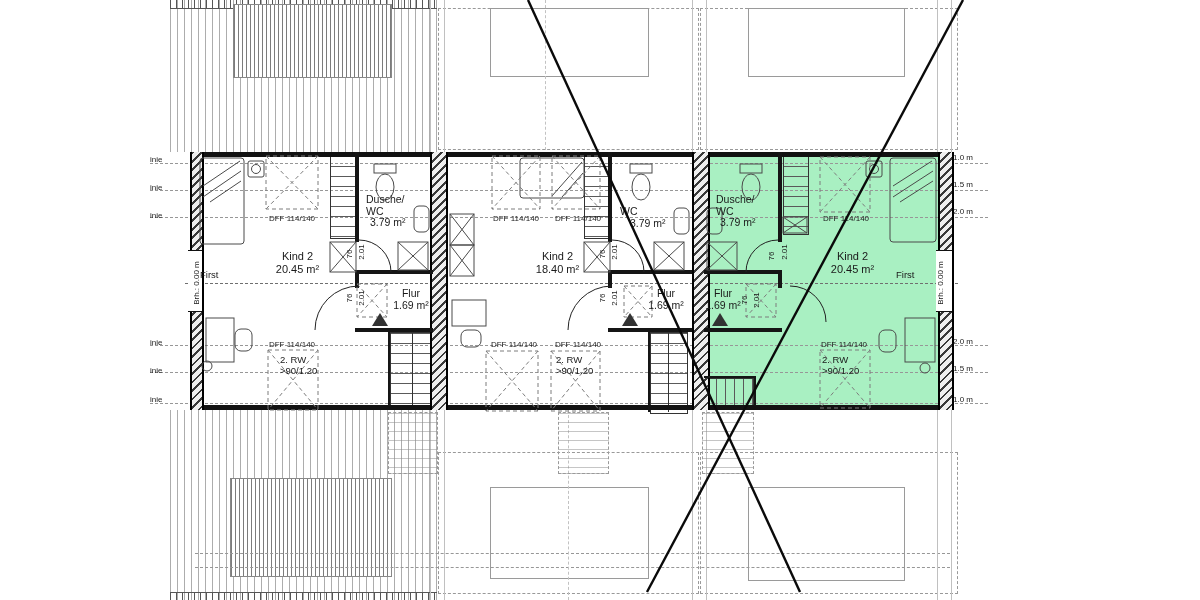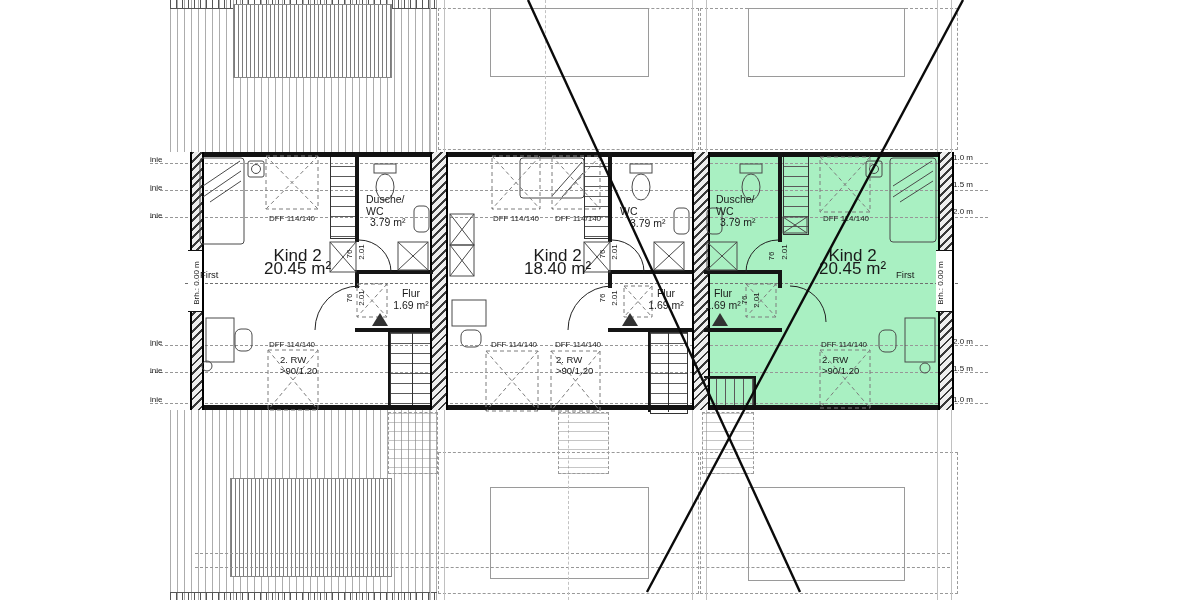--- a/index.html
+++ b/index.html
@@ -23,21 +23,21 @@
   .pwall{background:repeating-linear-gradient(135deg,#3a3a3a 0 2px,#efefef 2px 6px);
          border-left:2.5px solid #000;border-right:2.5px solid #000;}
   .wgap{background:#fff;border-top:1px solid #111;border-bottom:1px solid #111;}
   .iwall{background:#151515;}
   
   .stairs{border:1px solid #333;background:repeating-linear-gradient(180deg,#5a5a5a 0 1px, transparent 1px 10px);}
   .stairsV{border:1px solid #333;background:repeating-linear-gradient(90deg,#5a5a5a 0 1px, transparent 1px 9px);}
   .stairsGhost{border:1px dashed #9a9a9a;background:repeating-linear-gradient(180deg,rgba(140,140,140,.5) 0 1px, transparent 1px 9px);}
   .rail{background:#333;width:1px;}
   
-  .lbl{font-size:17px;line-height:12.5px;text-align:center;white-space:nowrap;}
+  .lbl{font-size:11px;line-height:12.5px;text-align:center;white-space:nowrap;}
   .lbl2{font-size:10.5px;line-height:11.5px;white-space:nowrap;}
   .sm{font-size:9.5px;line-height:10.5px;white-space:nowrap;}
   .xs{font-size:8px;line-height:9px;white-space:nowrap;}
   .rot{width:36px;height:10px;text-align:center;transform:rotate(-90deg);transform-origin:center;font-size:8px;}
   .green{background:#a9f0c2;}
   #watermark{font-size:92px;font-weight:bold;letter-spacing:14px;color:rgba(255,255,255,.82);
              line-height:90px;}
   svg{position:absolute;left:0;top:0;}
   .fur{stroke:#4a4a4a;fill:none;stroke-width:1;}
   .dash{stroke:#7d7d7d;fill:none;stroke-width:1;stroke-dasharray:4 3;}

